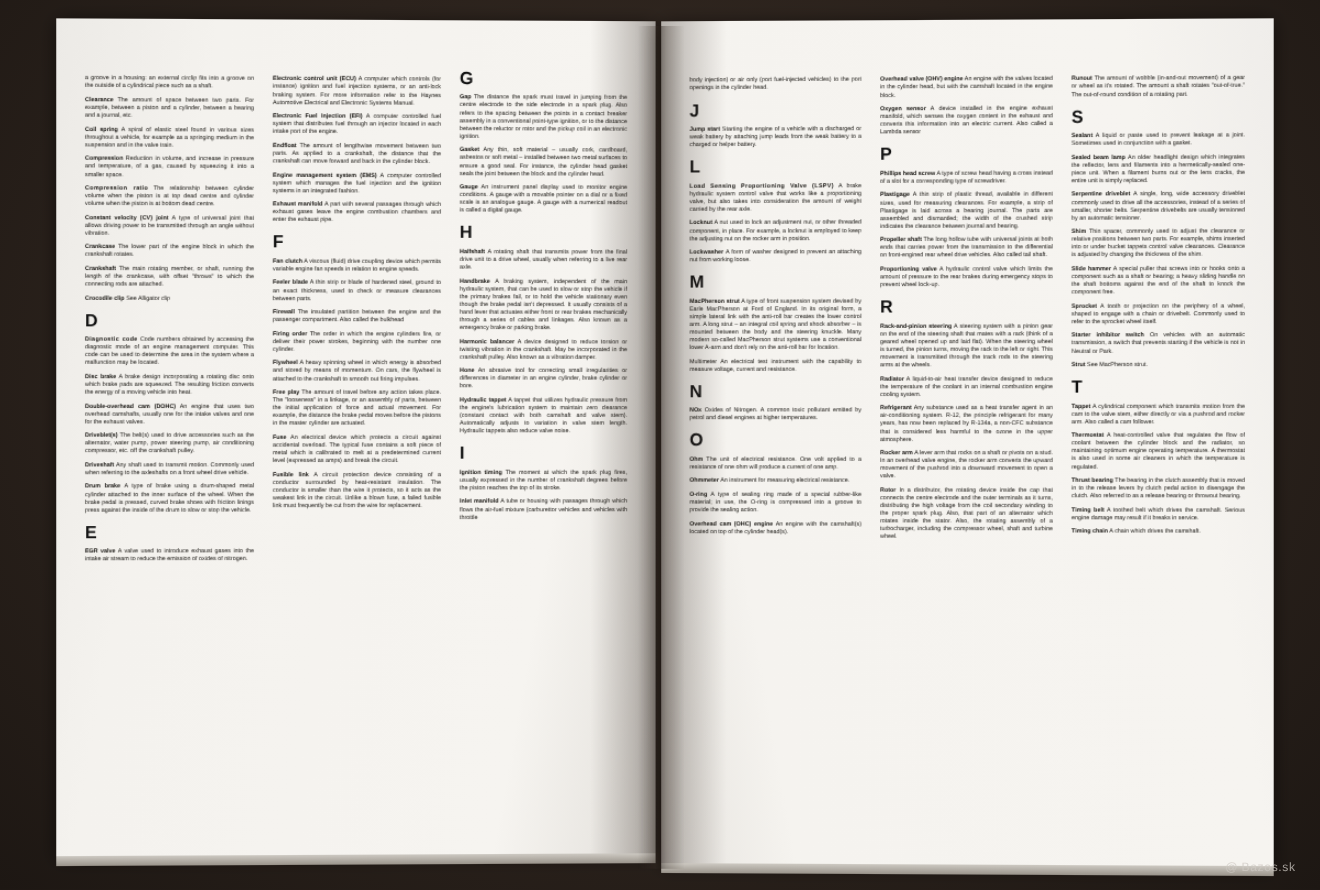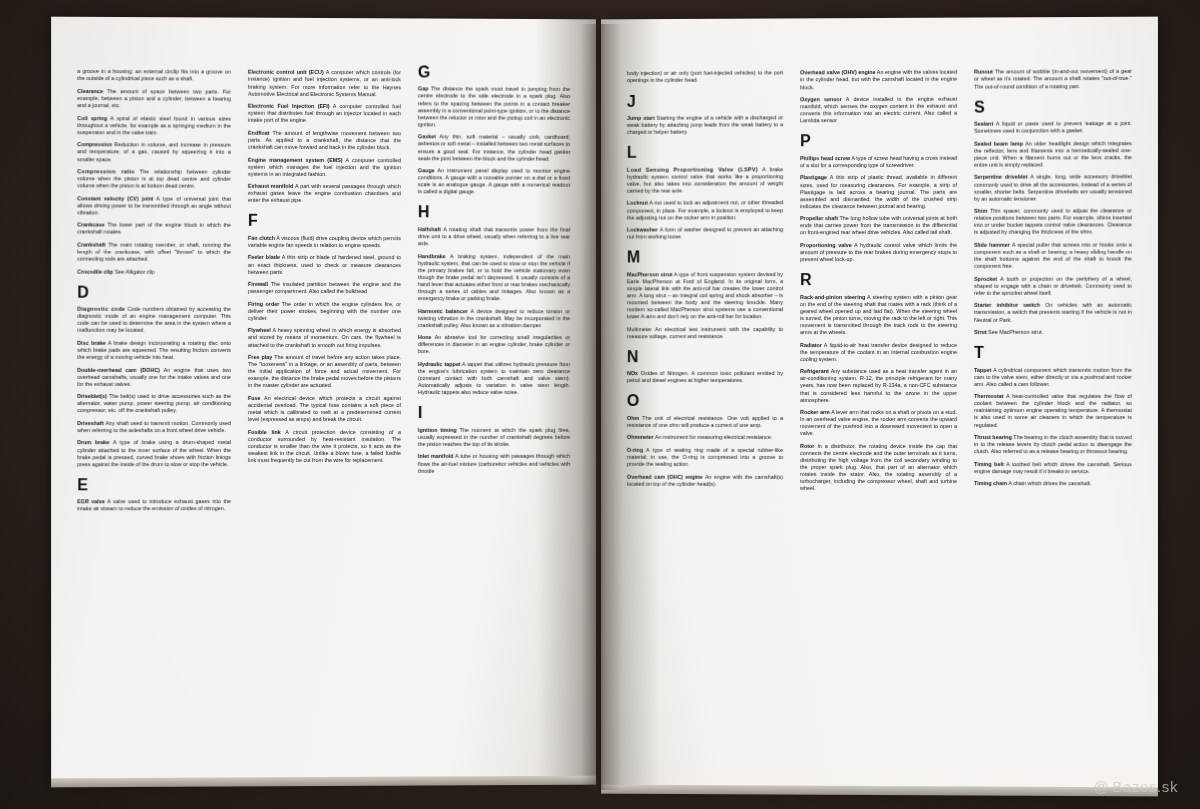--- a/index.html
+++ b/index.html
@@ -47,21 +47,21 @@
   .spaced{letter-spacing:.35px;}
   
   .shade-l{position:absolute;right:0;top:0;width:60px;height:100%;
     background:linear-gradient(90deg, rgba(0,0,0,0), rgba(45,35,28,.35));pointer-events:none;}
   .shade-r{position:absolute;left:0;top:0;width:60px;height:100%;
     background:linear-gradient(270deg, rgba(0,0,0,0), rgba(45,35,28,.33));pointer-events:none;}
   .edge-bottom{position:absolute;left:0;bottom:-8px;width:100%;height:9px;
     background:linear-gradient(180deg,#cdc9c2,#9a948b);}
   .watermark{
     position:absolute;right:22px;bottom:14px;color:#cfcac4;opacity:.75;
-    font-size:15px;letter-spacing:.6px;font-family:"Liberation Sans",sans-serif;
+    font-size:11px;letter-spacing:.6px;font-family:"Liberation Sans",sans-serif;
   }
   .watermark .at{display:inline-block;margin-right:3px;}
 </style>
 </head>
 <body>
 
 <div class="scene">
   <div class="book">
 
     <div class="page left">

